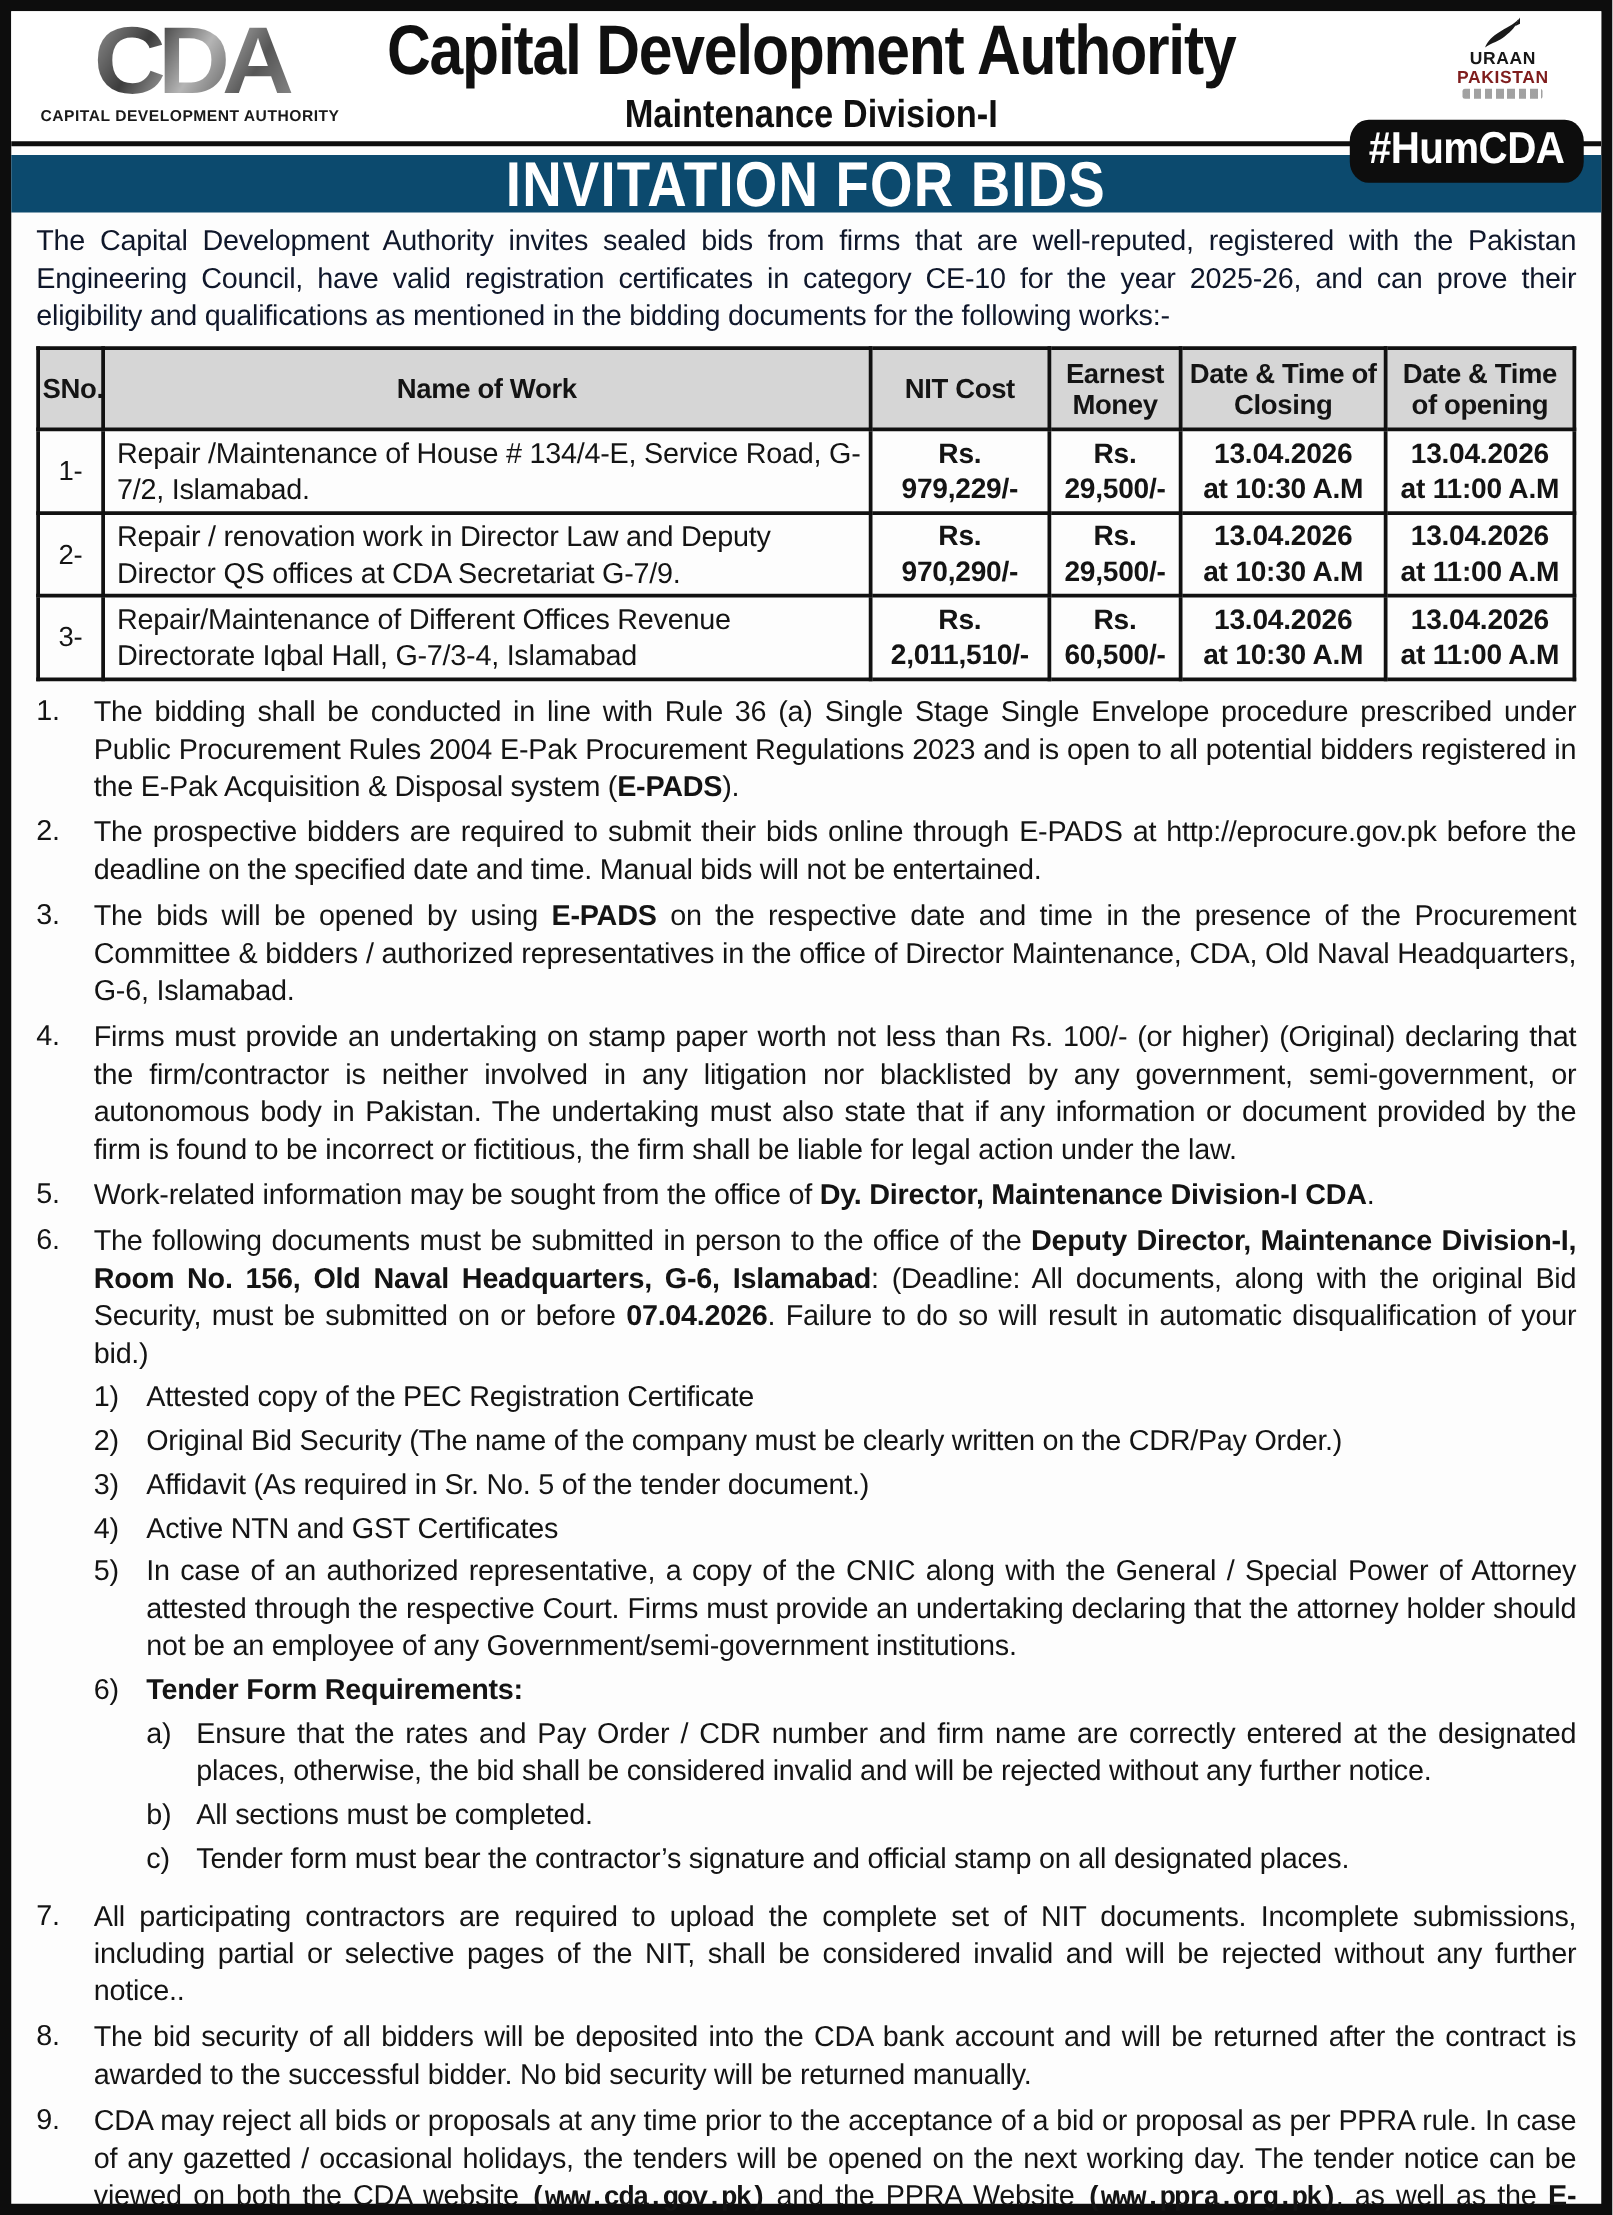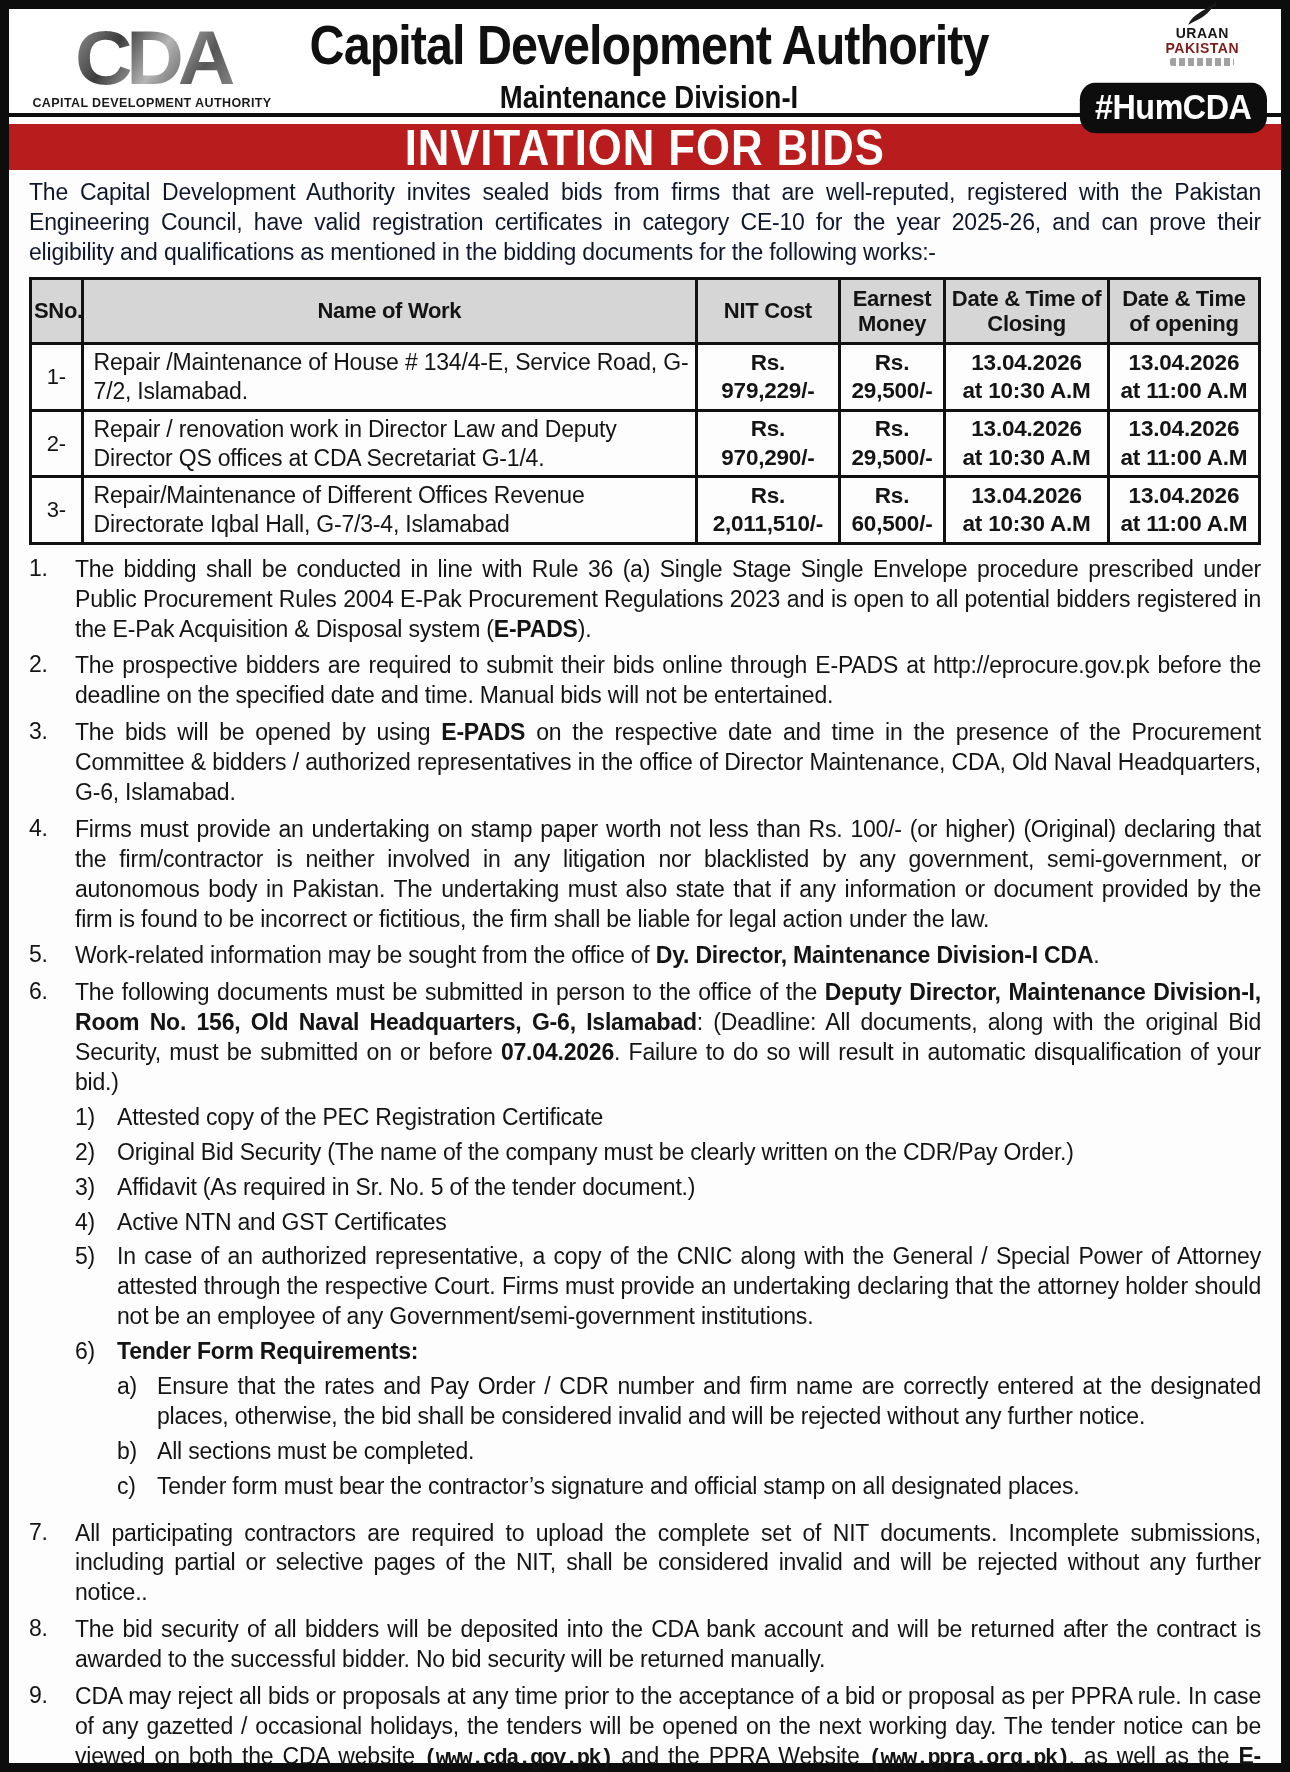--- a/index.html
+++ b/index.html
@@ -6,21 +6,21 @@
   html,body { width:1290px; background:#e8e8e8; }
   body { font-family:"Liberation Sans", sans-serif; color:#141414; }
 
   .page {
     width:1290px; height:1772px; background:#fdfdfd;
     border:9px solid #0d0d0d; display:flex; flex-direction:column;
   }
 
   
   .hd {
-    display:flex; align-items:center; padding:16px 14px 6px 14px;
+    display:flex; align-items:flex-start; padding:4px 14px 6px 14px;
     border-bottom:4px solid #0d0d0d; min-height:108px; background:#fff;
   }
   .logo-block { width:258px; flex:0 0 258px; text-align:center; }
   .cda-text {
     font-size:76px; font-weight:bold; letter-spacing:-6px; line-height:0.95;
     background:linear-gradient(120deg,#4a4a4a 0%,#9a9a9a 18%,#3c3c3c 36%,#b5b5b5 52%,#565656 68%,#8e8e8e 84%,#2f2f2f 100%);
     -webkit-background-clip:text; background-clip:text; color:transparent;
     transform:scale(1.05,1.0); transform-origin:center;
   }
   .cda-caption { font-size:12.5px; font-weight:bold; letter-spacing:0.4px; color:#1a1a1a; margin-top:1px; }
@@ -46,21 +46,21 @@
     border-radius:2px;
   }
   .hashtag {
     background:#0d0d0d; color:#fff; font-size:34px; font-weight:bold;
     padding:3px 16px 6px 16px; border-radius:16px; letter-spacing:-0.5px;
     transform:scale(0.95,1.05); transform-origin:right center;
   }
 
   
   .banner {
-    margin-top:7px; background:#b91c1c; height:52px;
+    margin-top:7px; background:#0c4a6e; height:52px;
     display:flex; align-items:center; justify-content:center;
   }
   .banner span {
     color:#ffffff; font-size:46px; font-weight:bold; letter-spacing:1px;
     transform:scale(0.95,1.1); transform-origin:center; line-height:1;
   }
 
   
   main { padding:8px 20px 0 20px; flex:1; }
   .intro {
@@ -170,21 +170,21 @@
             <div>13.04.2026</div>
             <div>at 10:30 A.M</div>
           </td>
           <td class="c">
             <div>13.04.2026</div>
             <div>at 11:00 A.M</div>
           </td>
         </tr>
         <tr>
           <td class="sno">2-</td>
-          <td class="name">Repair / renovation work in Director Law and Deputy Director QS offices at CDA Secretariat G-1/4.</td>
+          <td class="name">Repair / renovation work in Director Law and Deputy Director QS offices at CDA Secretariat G-7/9.</td>
           <td class="c">
             <div>Rs.</div>
             <div>970,290/-</div>
           </td>
           <td class="c">
             <div>Rs.</div>
             <div>29,500/-</div>
           </td>
           <td class="c">
             <div>13.04.2026</div>

